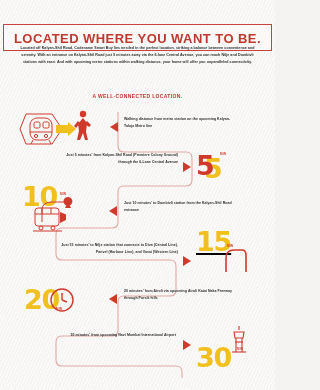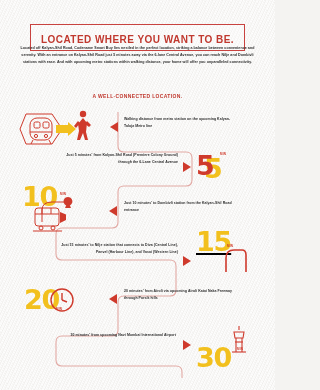--- a/index.html
+++ b/index.html
@@ -26,21 +26,21 @@
     position:absolute;left:0;right:0;top:24px;
     display:flex;justify-content:center;
   }
   .title-box{
     border:1px solid #c8423f;
     padding:4px 10px 3px 10px;
     background:rgba(255,255,255,.25);
   }
   .title-box span{
     color:#c0392f;
-    font-size:10px;
+    font-size:13px;
     font-weight:bold;
     letter-spacing:.45px;
     white-space:nowrap;
   }
 
   .intro{
     position:absolute;left:14px;right:14px;top:45px;
     text-align:center;
     color:#2b2b2b;
     font-size:3.6px;

